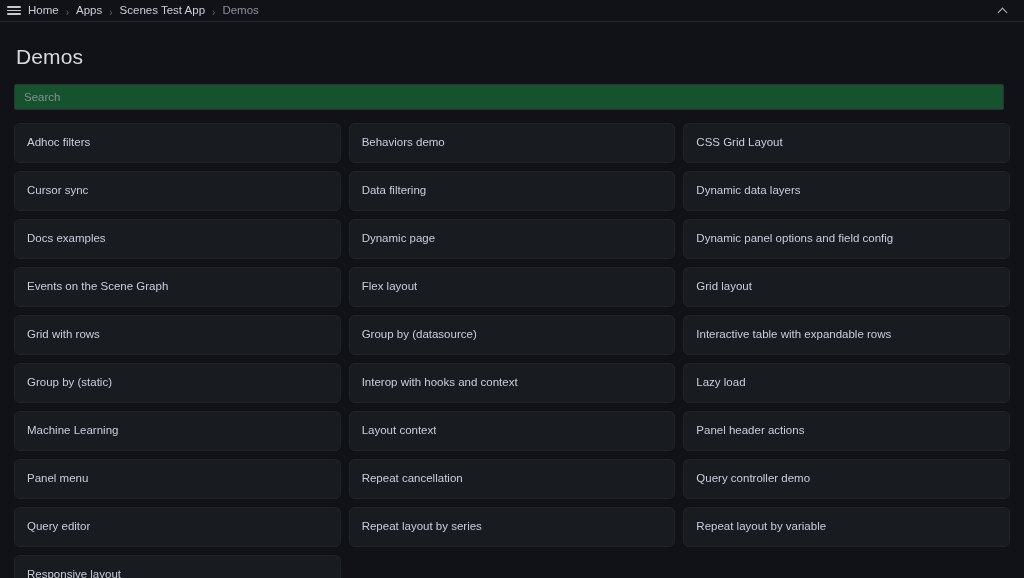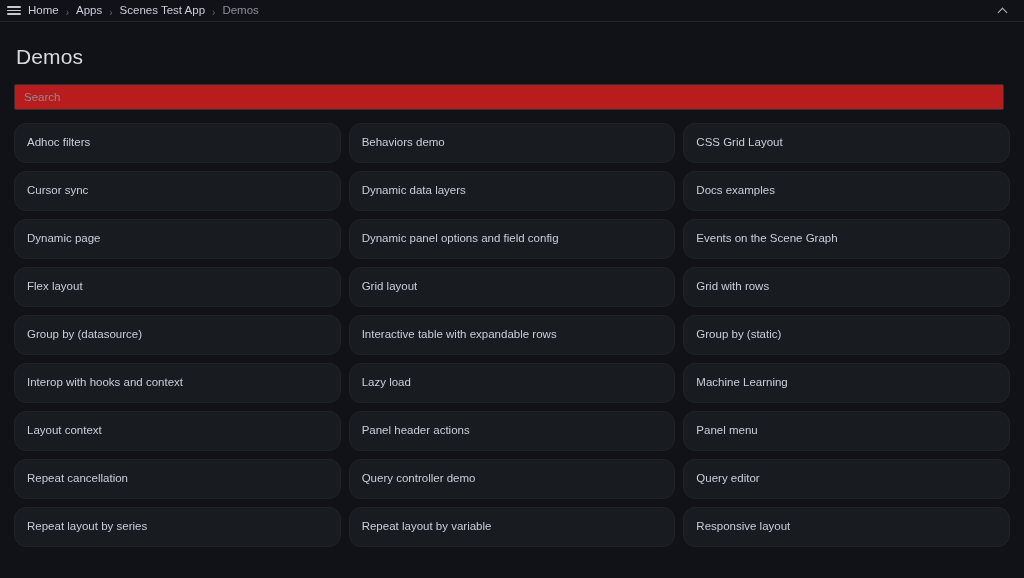--- a/index.html
+++ b/index.html
@@ -118,21 +118,21 @@
     line-height: 1.2;
   }
 
   .search-wrap {
     margin-top: 15px;
   }
 
   .search-input {
     width: 990px;
     height: 25px;
-    background: #b91c1c;
+    background: #14532d;
     border: 1px solid #2e3136;
     border-radius: 2px;
     color: #ccccdc;
     font-family: "Liberation Sans", sans-serif;
     font-size: 11.5px;
     padding: 12px 9px;
     outline: none;
     display: block;
   }
   .search-input::placeholder {
@@ -144,21 +144,21 @@
   .grid {
     margin-top: 13px;
     display: grid;
     grid-template-columns: repeat(3, 1fr);
     gap: 8px;
   }
 
   .card {
     background: #181b1f;
     border: 1px solid #20242a;
-    border-radius: 12px;
+    border-radius: 6px;
     height: 40px;
     display: flex;
     align-items: center;
     padding: 0 12px;
     cursor: pointer;
     overflow: hidden;
   }
 
   .card-label {
     font-size: 11.5px;
@@ -210,20 +210,23 @@
       <div class="card">
         <span class="card-label">Behaviors demo</span>
       </div>
       <div class="card">
         <span class="card-label">CSS Grid Layout</span>
       </div>
       <div class="card">
         <span class="card-label">Cursor sync</span>
       </div>
       <div class="card">
+        <span class="card-label">Data filtering</span>
+      </div>
+      <div class="card">
         <span class="card-label">Dynamic data layers</span>
       </div>
       <div class="card">
         <span class="card-label">Docs examples</span>
       </div>
       <div class="card">
         <span class="card-label">Dynamic page</span>
       </div>
       <div class="card">
         <span class="card-label">Dynamic panel options and field config</span>

